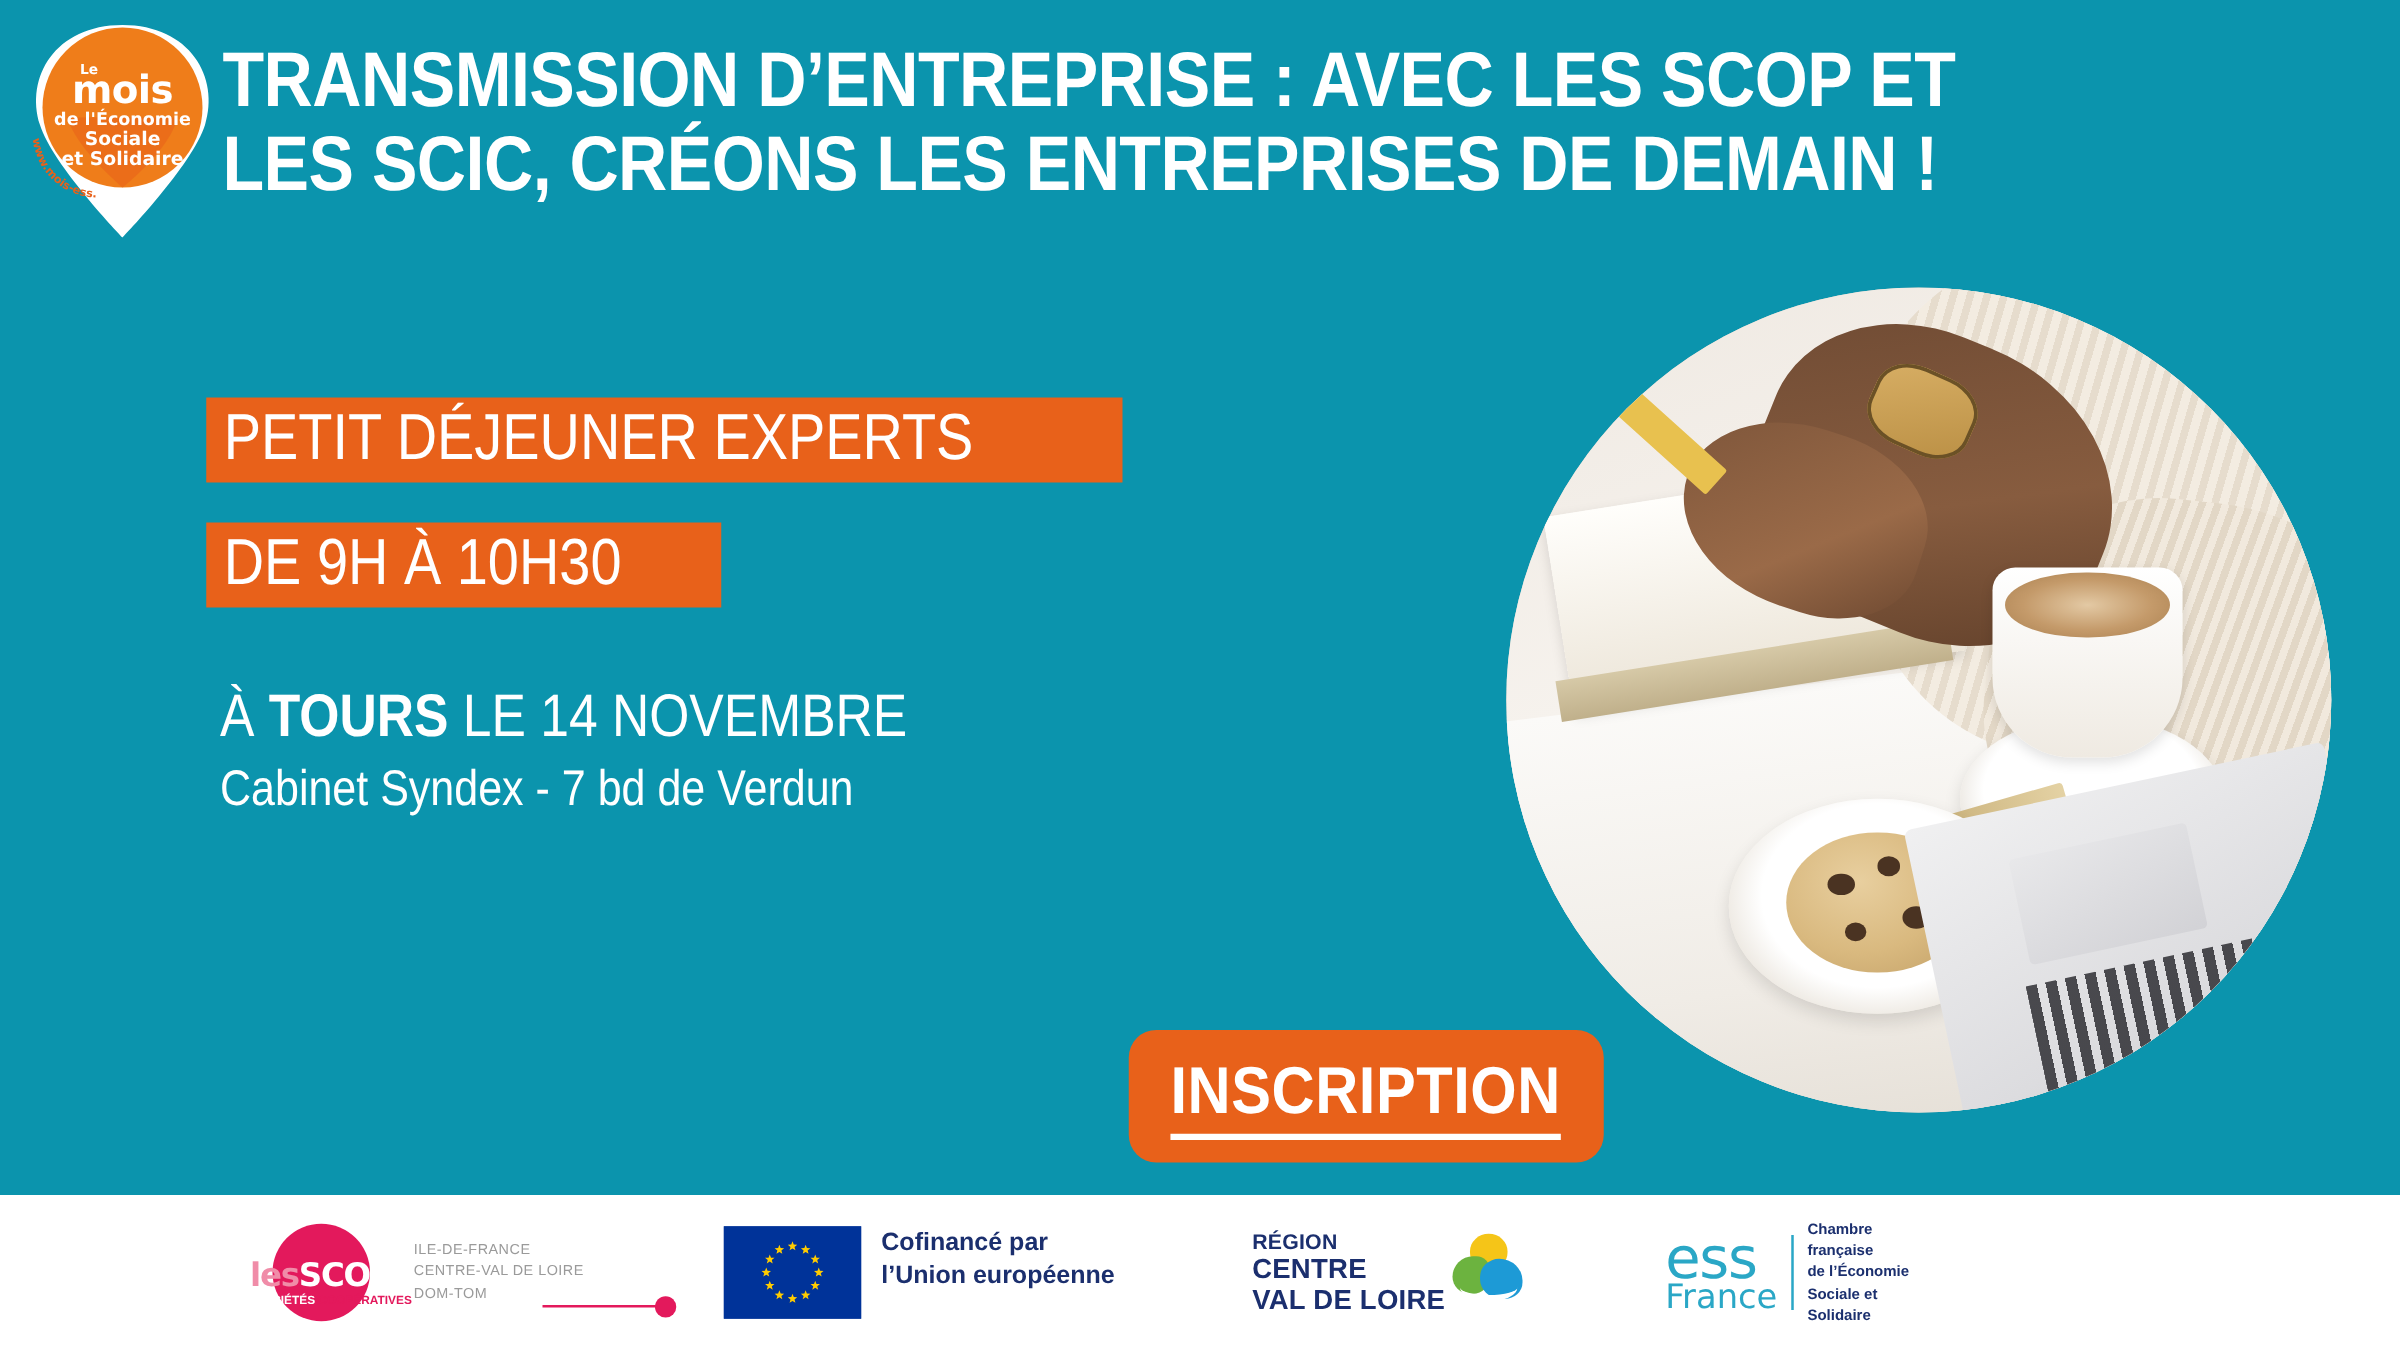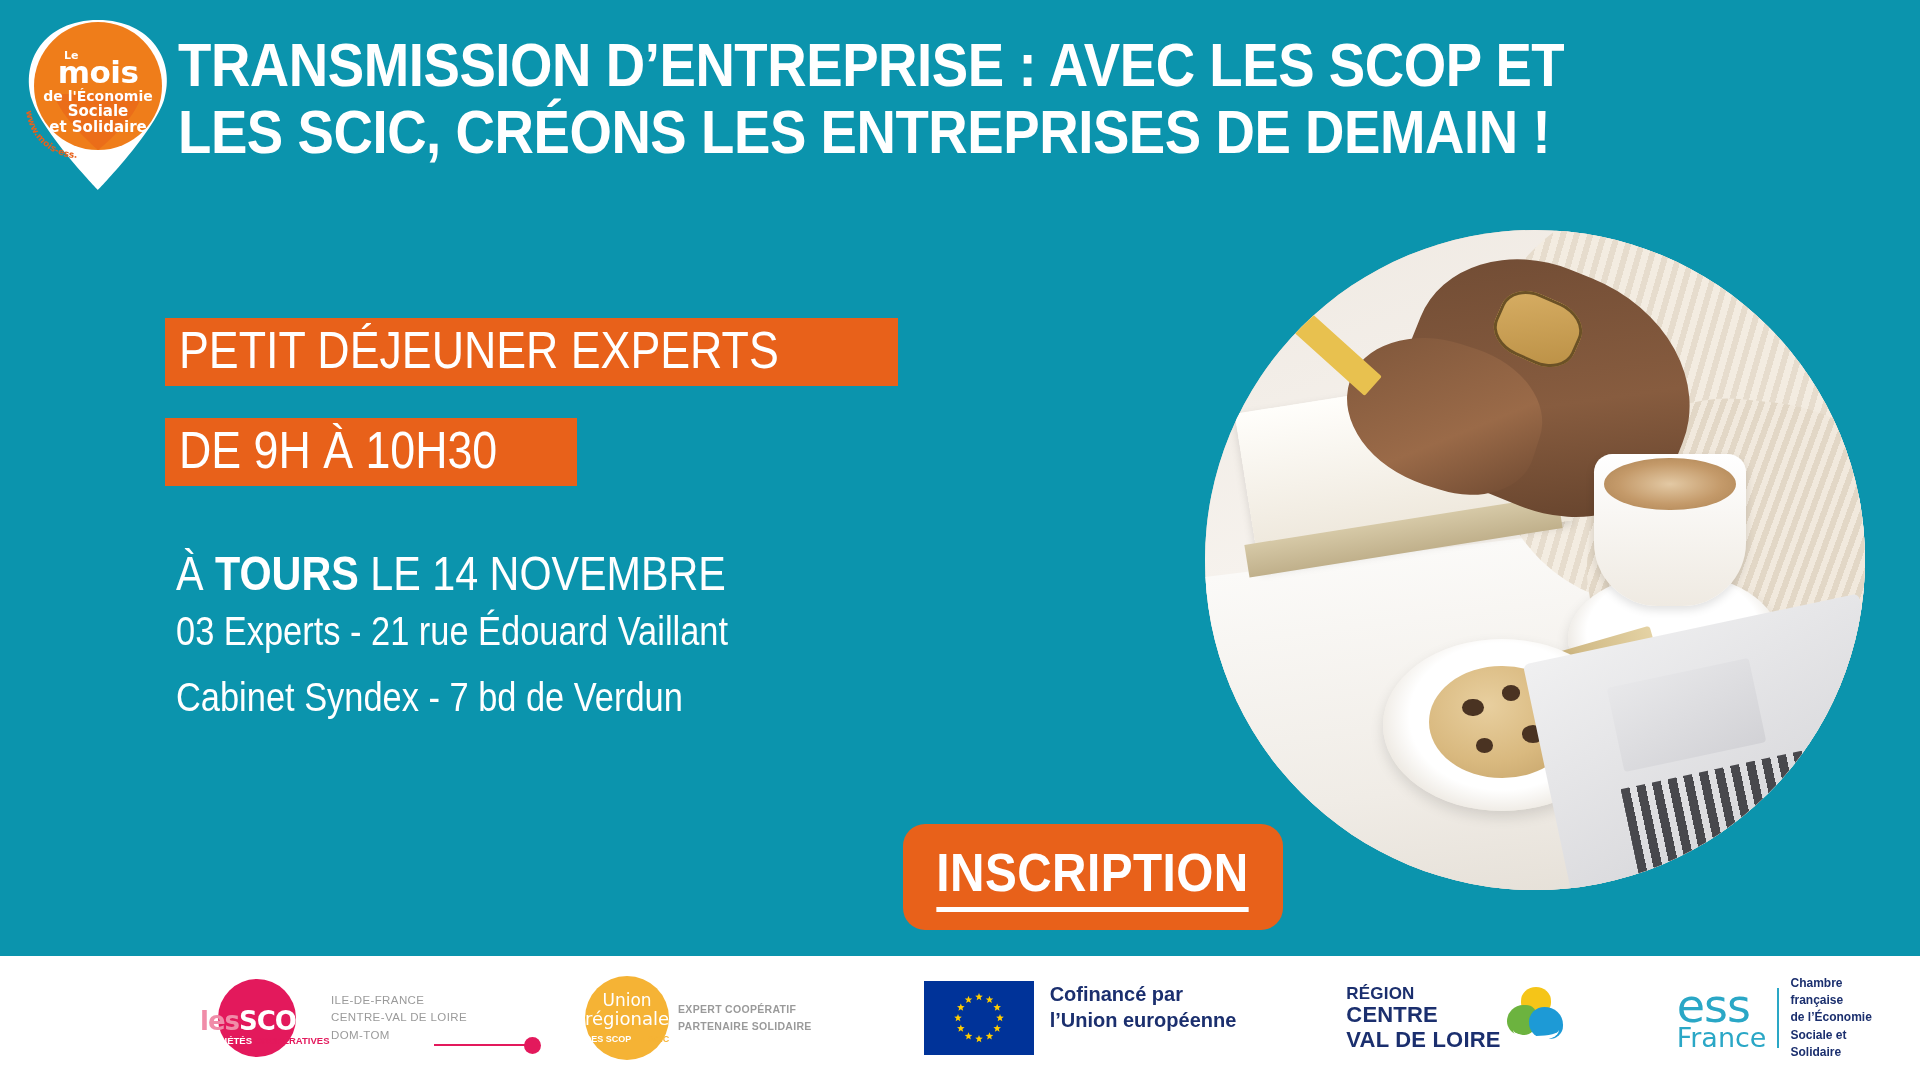--- a/index.html
+++ b/index.html
@@ -409,23 +409,20 @@
   <div class="bar" id="bar-time">
     <span>DE 9H À 10H30</span>
   </div>
 
   <div id="locations">
 
     <div class="loc-city">
       <span>
         <span>À </span><b>TOURS</b><span> LE 14 NOVEMBRE</span>
       </span>
-    </div>
-    <div class="loc-addr">
-      <span>03 Experts - 21 rue Édouard Vaillant</span>
     </div>
 
     <div class="loc-addr">
       <span>Cabinet Syndex - 7 bd de Verdun</span>
     </div>
 
   </div>
 
   <div id="inscription-btn">
     <span class="btn-label">INSCRIPTION</span>
@@ -472,33 +469,20 @@
         </div>
         <div class="lescop-right">
           <div class="lescop-region">ILE-DE-FRANCE</div>
           <div class="lescop-region">CENTRE-VAL DE LOIRE</div>
           <div class="lescop-region">DOM-TOM</div>
           <div class="lescop-rule"></div>
           <div class="lescop-dot"></div>
         </div>
       </div>
 
-      <div class="ur-wrap">
-        <div class="ur-circle">
-          <div class="ur-l1">Union</div>
-          <div class="ur-l2">régionale</div>
-          <div class="ur-l3">
-            <span class="a">DES SCOP </span><span class="b">ET SCIC</span>
-          </div>
-        </div>
-        <div class="ur-right">
-          <div>EXPERT COOPÉRATIF</div>
-          <div>PARTENAIRE SOLIDAIRE</div>
-        </div>
-      </div>
 
       <div class="eu-wrap">
         <div class="eu-flag">
           <svg viewBox="0 0 110 74" width="110" height="74">
             <rect width="110" height="74" fill="#003399"></rect>
             <g fill="#ffcc00" id="eu-stars">
                 <polygon points="55.00,12.00 56.00,14.62 58.80,14.76 56.62,16.53 57.35,19.24 55.00,17.70 52.65,19.24 53.38,16.53 51.20,14.76 54.00,14.62"></polygon>
                 <polygon points="65.50,14.81 66.50,17.44 69.30,17.58 67.12,19.34 67.85,22.05 65.50,20.51 63.15,22.05 63.88,19.34 61.70,17.58 64.50,17.44"></polygon>
                 <polygon points="73.19,22.50 74.19,25.12 76.99,25.26 74.80,27.03 75.54,29.74 73.19,28.20 70.84,29.74 71.57,27.03 69.38,25.26 72.19,25.12"></polygon>
                 <polygon points="76.00,33.00 77.00,35.62 79.80,35.76 77.62,37.53 78.35,40.24 76.00,38.70 73.65,40.24 74.38,37.53 72.20,35.76 75.00,35.62"></polygon>

